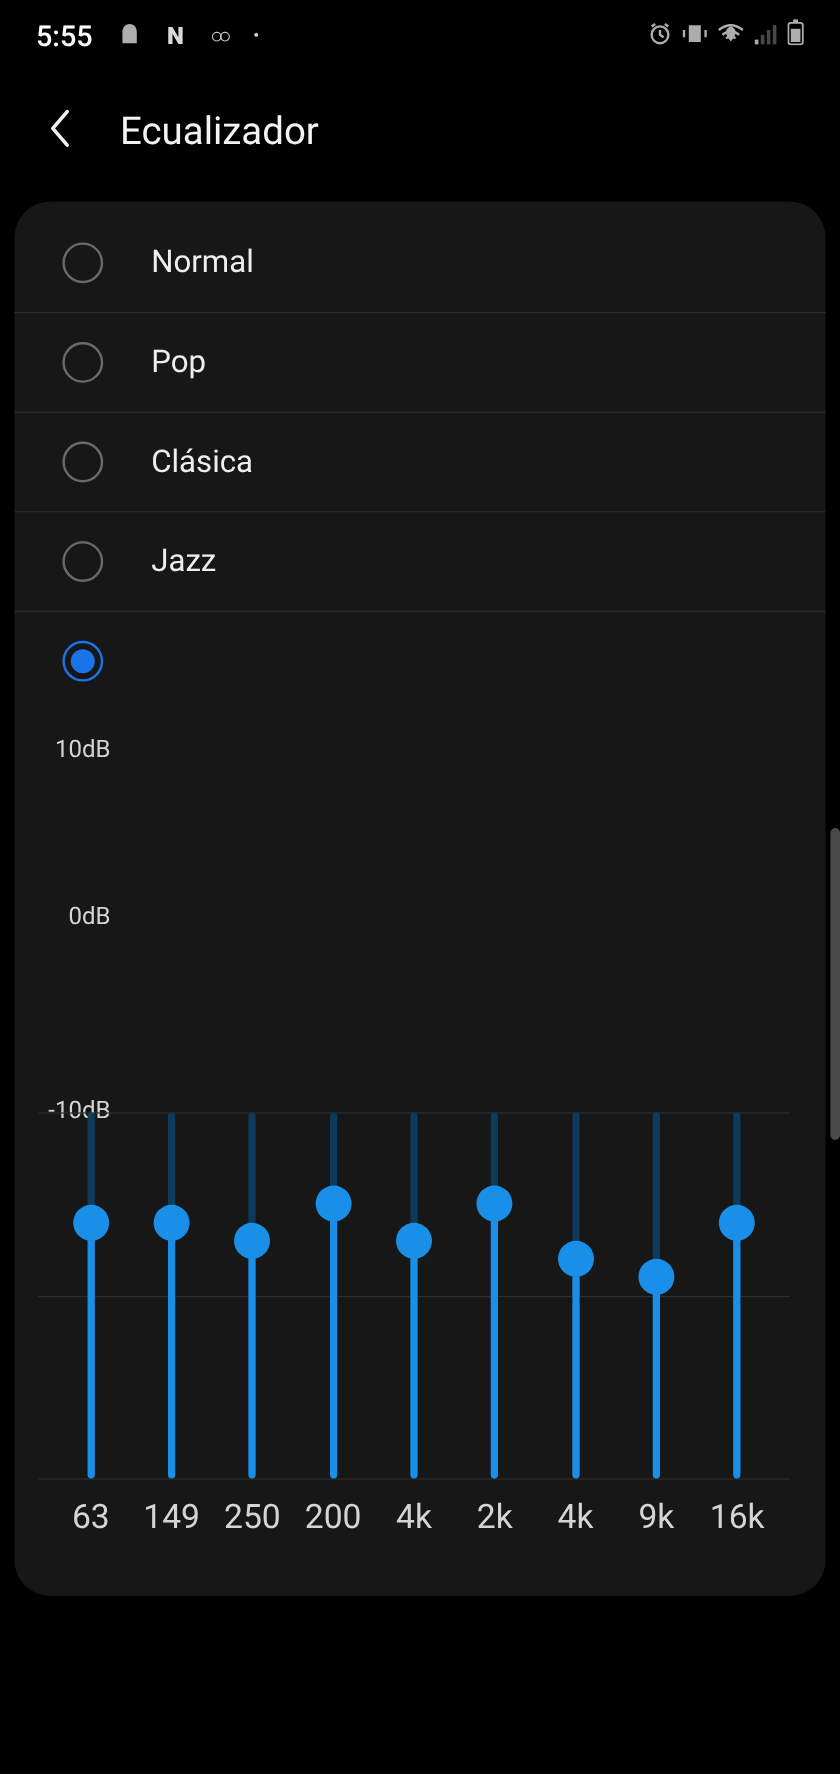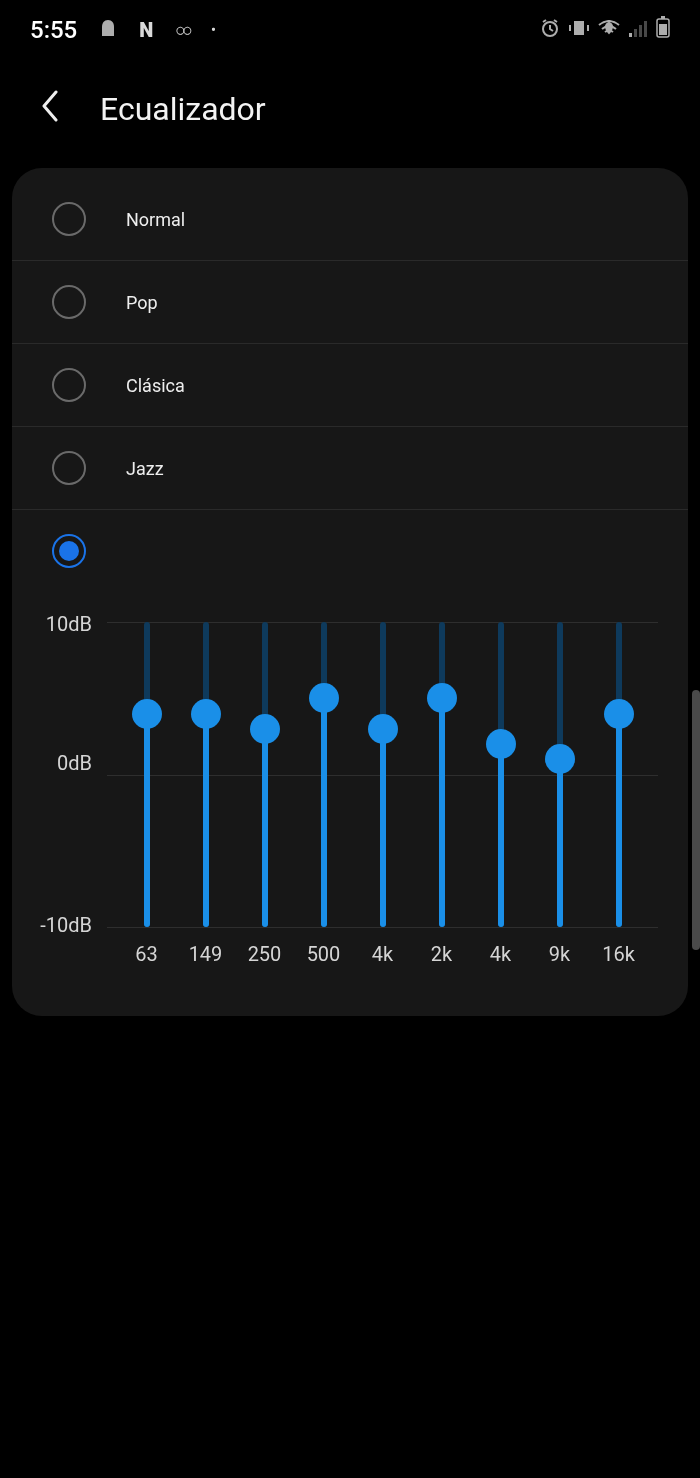--- a/index.html
+++ b/index.html
@@ -32,20 +32,21 @@
     .status-right {
       display: flex;
       align-items: center;
       gap: 8px;
     }
     .status-icon {
       opacity: 0.85;
     }
     .header {
       display: flex;
+      align-items: center;
       padding: 30px 40px 40px 40px;
       gap: 40px;
     }
     .back-chevron {
       width: 20px;
       height: 32px;
     }
     .page-title {
       font-size: 32px;
       font-weight: 400;
@@ -80,27 +81,28 @@
     .radio.selected {
       border-color: #1a73e8;
     }
     .radio-dot {
       width: 20px;
       height: 20px;
       background: #1a73e8;
       border-radius: 50%;
     }
     .preset-label {
-      font-size: 18px;
+      font-size: 26px;
       font-weight: 400;
       color: #eee;
     }
     .eq-container {
       display: flex;
       padding: 30px 30px 10px 20px;
+      flex-direction: column;
     }
     .y-axis {
       display: flex;
       flex-direction: column;
       justify-content: space-between;
       height: 305px;
       width: 75px;
       text-align: right;
       padding-right: 15px;
       font-size: 20px;
@@ -167,21 +169,21 @@
       transform: translate(-50%, 50%);
     }
     .x-labels {
       display: flex;
       justify-content: space-between;
       padding: 15px 10px 0 10px;
     }
     .x-label {
       flex: 1;
       text-align: center;
-      font-size: 20px;
+      font-size: 28px;
       color: #d5d5d5;
     }
     .scroll-indicator {
       position: absolute;
       right: 0;
       top: 690px;
       width: 8px;
       height: 260px;
       background: #4a4a4a;
       border-radius: 4px;
@@ -347,21 +349,21 @@
             <div class="slider-track">
               <div class="slider-fill" style="height: 70%;"></div>
               <div class="slider-thumb" style="bottom: 70%;"></div>
             </div>
           </div>
         </div>
       <div class="x-labels" id="x-labels">
           <div class="x-label">63</div>
           <div class="x-label">149</div>
           <div class="x-label">250</div>
-          <div class="x-label">500</div>
+          <div class="x-label">200</div>
           <div class="x-label">4k</div>
           <div class="x-label">2k</div>
           <div class="x-label">4k</div>
           <div class="x-label">9k</div>
           <div class="x-label">16k</div>
         </div>
     </div>
   </div>
 </div>
 

